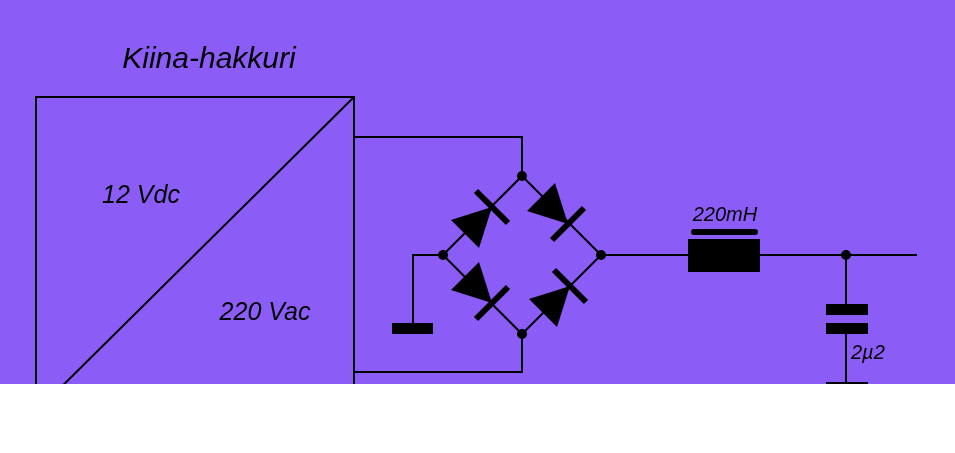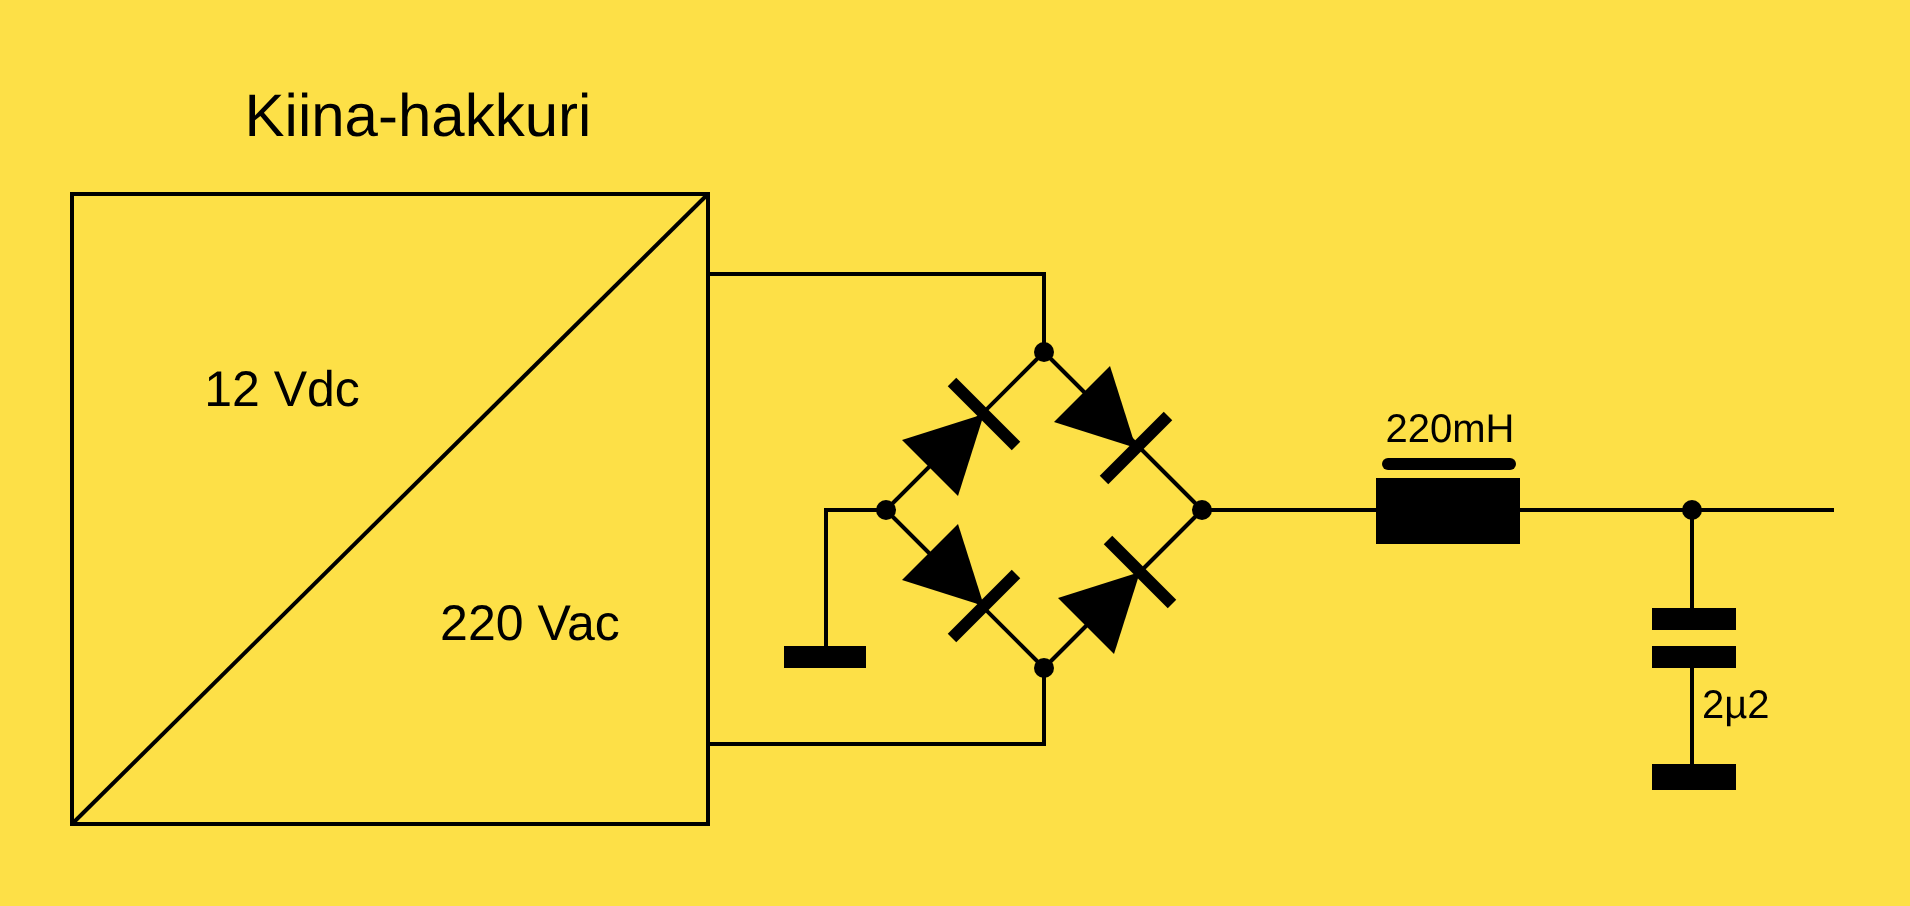--- a/index.html
+++ b/index.html
@@ -3,24 +3,25 @@
 <meta charset="utf-8">
 <style>
   html, body {
     margin: 0;
     padding: 0;
     background: #ffffff;
   }
   .canvas {
     position: relative;
     width: 955px;
-    height: 453px;
-    background: #fde047;
+    height: 384px;
+    background: #8b5cf6;
     overflow: hidden;
     font-family: "Liberation Sans", sans-serif;
+    font-style: italic;
   }
   svg { display: block; }
   .ink-stroke {
     stroke: #000000;
     stroke-width: 2;
     fill: none;
   }
   .ink-fill {
     fill: #000000;
     stroke: none;

